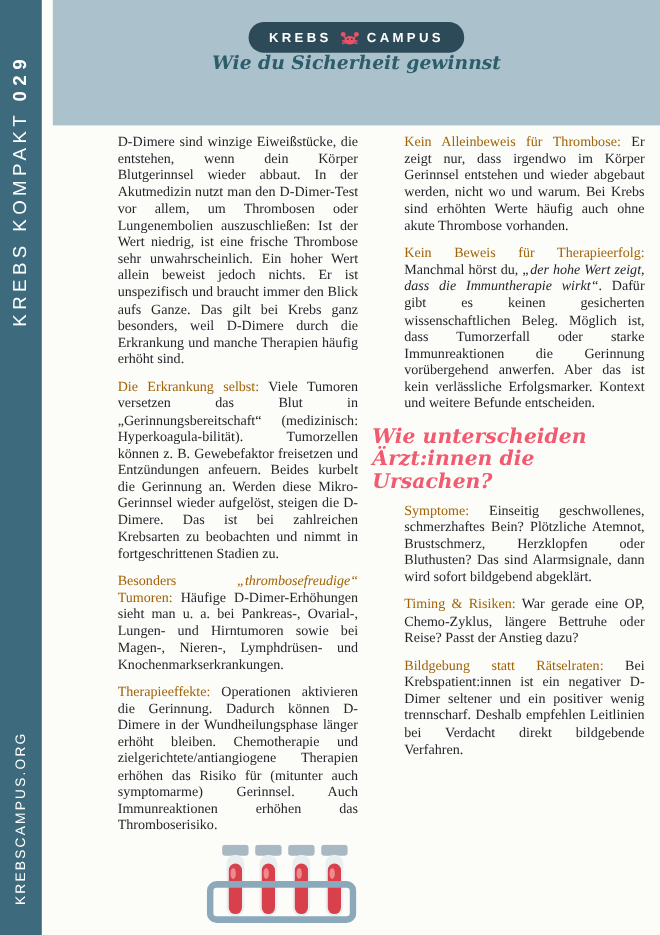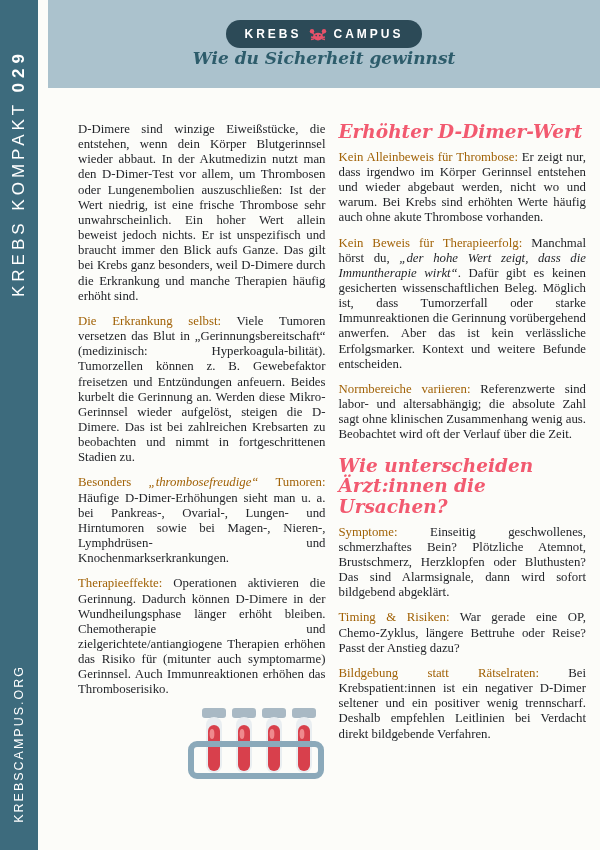--- a/index.html
+++ b/index.html
@@ -15,21 +15,21 @@
     writing-mode:vertical-rl; transform:rotate(180deg);
     color:#ffffff; font-family:"Liberation Sans", sans-serif; white-space:nowrap;
   }
   .vtop { top:8px; height:330px; }
   .vtop .vtext { font-size:17px; letter-spacing:4px; font-weight:400; }
   .vtop .vtext b { font-weight:700; letter-spacing:5px; }
   .vbottom { bottom:14px; height:185px; }
   .vbottom .vtext { font-size:12.5px; letter-spacing:2px; font-weight:400; }
   
   .header {
-    position:absolute; left:48px; top:0; width:552px; height:88px;
+    position:absolute; left:48px; top:0; width:552px; height:114px;
     background:#abc2cd; display:flex; flex-direction:column; align-items:center; justify-content:flex-start;
     padding-top:20px;
   }
   .badge {
     display:flex; align-items:center; gap:7px;
     background:#2c4a57; color:#fff; border-radius:15px; padding:7px 18px;
     font-family:"Liberation Sans", sans-serif; font-weight:bold; font-size:12px; letter-spacing:3px;
   }
   .badge svg { display:block; }
   .title {
@@ -46,21 +46,21 @@
     display:flex; gap:13px;
   }
   .col { width:248px; }
   h2.script {
     font-family:"DejaVu Serif", serif; font-style:italic; font-weight:bold;
     color:#f25a70; font-size:18.5px; line-height:1.12; margin:13px 0 7px;
   }
   h2.script.first { margin-top:0; }
   .col p {
     font-size:12.8px; line-height:1.185; text-align:justify; color:#23252a;
-    margin-bottom:10px; hyphens:auto;
+    margin-bottom:10px; hyphens:auto;margin-left:29px;
   }
   .col p strong { font-weight:normal; color:#a16207; }
   .col p em { font-style:italic; }
   .illustration { display:flex; justify-content:flex-end; padding-right:2px; margin-top:2px; }
 </style>
 </head>
 <body>
 
 <div class="page">
 
@@ -129,24 +129,22 @@
               <ellipse cx="114" cy="26" rx="2.4" ry="5" fill="#ef8a8e"></ellipse>
 
               <rect x="3" y="36" width="130" height="32" rx="6" fill="none" stroke="#8ba9ba" stroke-width="6"></rect>
             </g>
           </svg>
         </span>
       </div>
     </div>
 
     <div class="col">
-      <h2 class="script first">Erhöhter D-Dimer-Wert</h2>
       <p><strong>Kein Alleinbeweis für Thrombose:</strong><span> Er zeigt nur, dass irgendwo im Körper Gerinnsel entstehen und wieder abgebaut werden, nicht wo und warum. Bei Krebs sind erhöhten Werte häufig auch ohne akute Thrombose vorhanden.</span></p>
       <p><strong>Kein Beweis für Therapieerfolg:</strong><span> Manchmal hörst du, </span><em>„der hohe Wert zeigt, dass die Immuntherapie wirkt“</em><span>. Dafür gibt es keinen gesicherten wissenschaftlichen Beleg. Möglich ist, dass Tumorzerfall oder starke Immunreaktionen die Gerinnung vorübergehend anwerfen. Aber das ist kein verlässliche Erfolgsmarker. Kontext und weitere Befunde entscheiden.</span></p>
-      <p><strong>Normbereiche variieren:</strong><span> Referenzwerte sind labor- und altersabhängig; die absolute Zahl sagt ohne klinischen Zusammenhang wenig aus. Beobachtet wird oft der Verlauf über die Zeit.</span></p>
 
       <h2 class="script">Wie unterscheiden Ärzt:innen die Ursachen?</h2>
       <p><strong>Symptome:</strong><span> Einseitig geschwollenes, schmerzhaftes Bein? Plötzliche Atemnot, Brustschmerz, Herzklopfen oder Bluthusten? Das sind Alarmsignale, dann wird sofort bildgebend abgeklärt.</span></p>
       <p><strong>Timing &amp; Risiken:</strong><span> War gerade eine OP, Chemo-Zyklus, längere Bettruhe oder Reise? Passt der Anstieg dazu?</span></p>
       <p><strong>Bildgebung statt Rätselraten:</strong><span> Bei Krebspatient:innen ist ein negativer D-Dimer seltener und ein positiver wenig trennscharf. Deshalb empfehlen Leitlinien bei Verdacht direkt bildgebende Verfahren.</span></p>
     </div>
 
   </div>
 </div>
 

